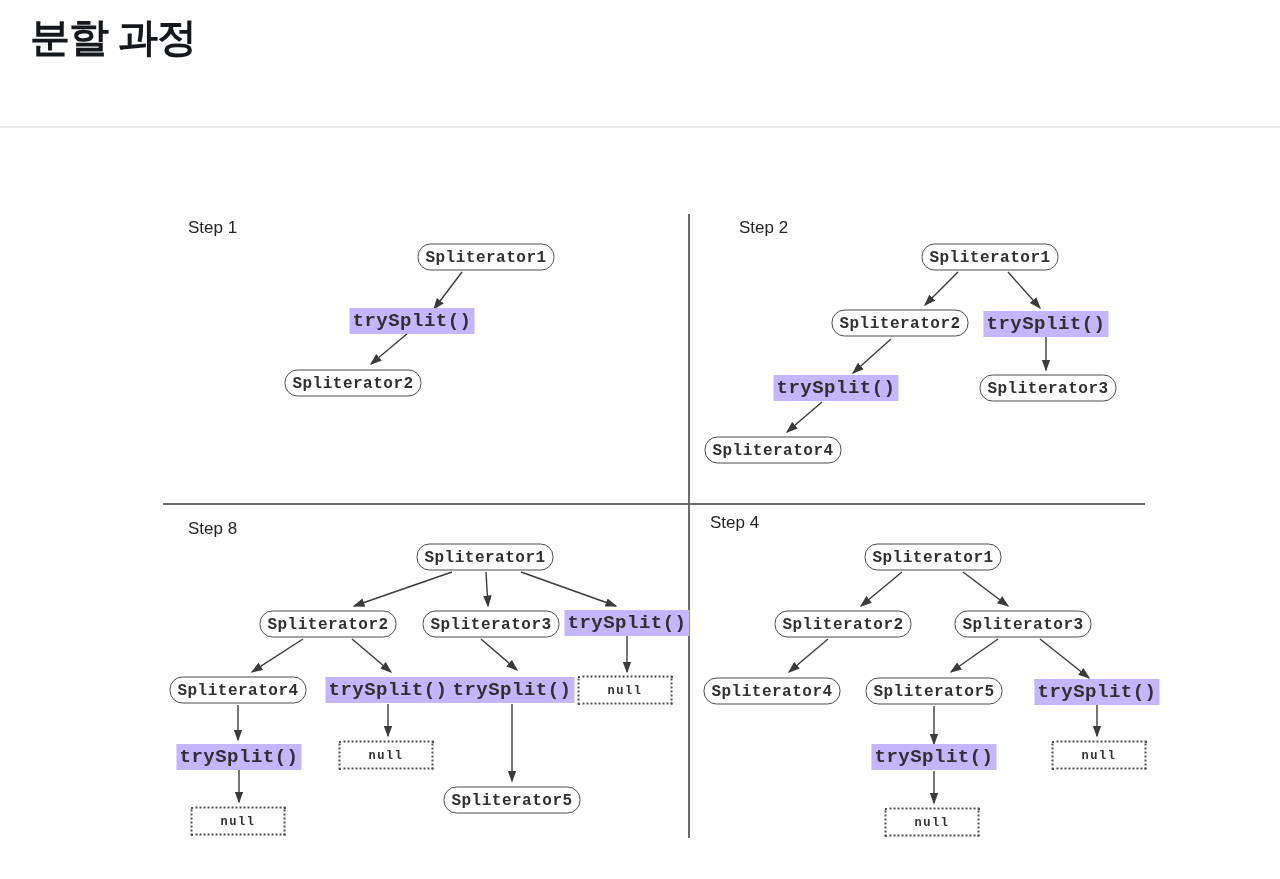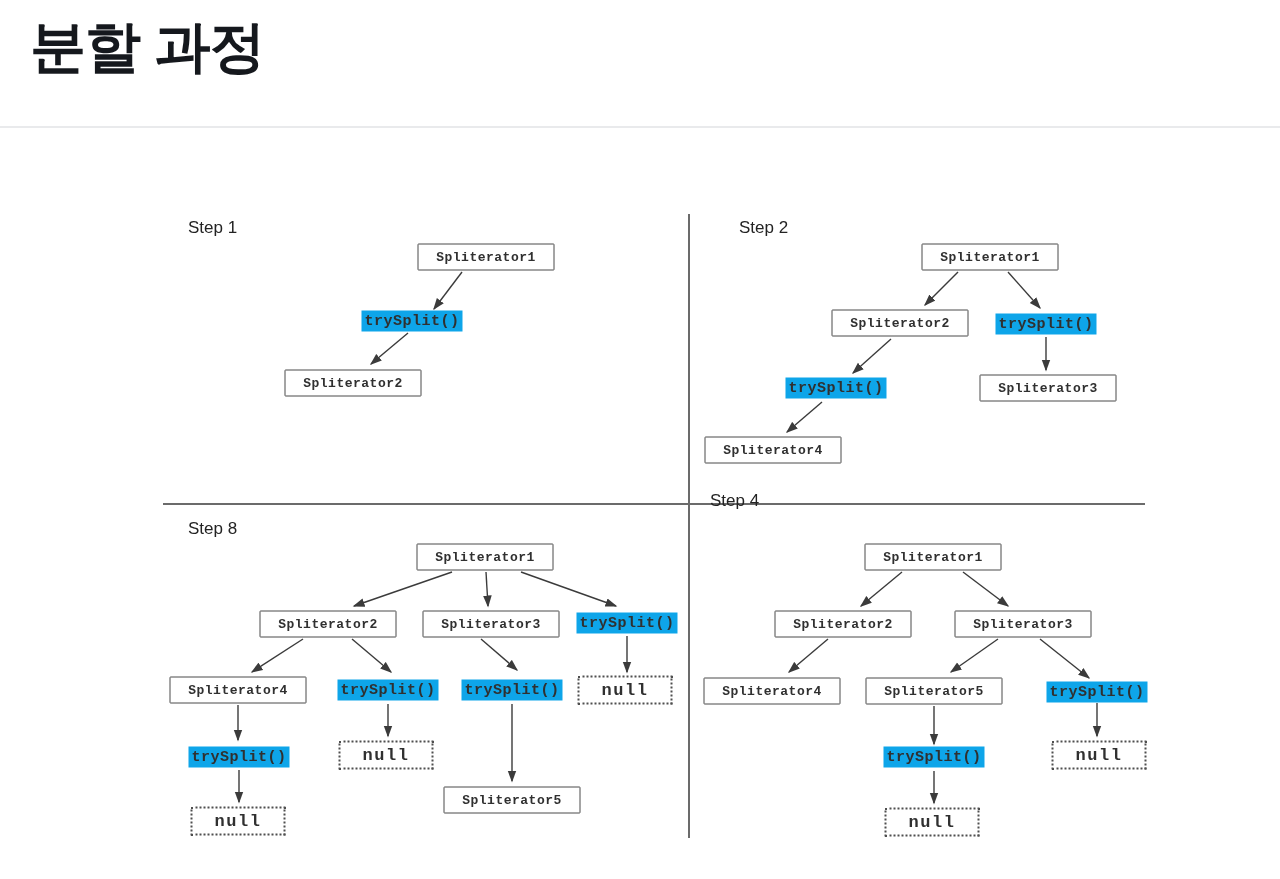--- a/index.html
+++ b/index.html
@@ -3,53 +3,53 @@
 <meta charset="utf-8">
 <style>
   * { margin:0; padding:0; box-sizing:border-box; }
   html,body { background:#ffffff; }
   body {
     width:1280px; height:879px; position:relative; overflow:hidden;
     font-family:"Liberation Sans", sans-serif;
   }
   .page-title {
     position:absolute; left:30px; top:10px;
-    font-size:56px; font-weight:800; letter-spacing:-1px; color:#15181d;
+    font-size:40px; font-weight:800; letter-spacing:-1px; color:#15181d;
   }
   .top-rule {
     position:absolute; left:0; top:126px; width:1280px; height:2px;
     background:#e9eaec;
   }
   #diagram { position:absolute; left:0; top:0; width:1280px; height:879px; }
   #arrow-layer { position:absolute; left:0; top:0; width:1280px; height:879px; }
   .divider { position:absolute; background:#6b6b6b; }
   .step-label {
     position:absolute; font-size:17px; font-weight:400; color:#232323;
     white-space:nowrap;
   }
   .node {
     position:absolute; transform:translate(-50%,-50%);
     font-family:"Liberation Mono", monospace; font-weight:700;
     color:#303030; white-space:nowrap; text-align:center;
   }
   .node.box {
     width:137px; height:27px; background:#ffffff;
-    border:1.5px solid #4a4a4a; border-radius:1px;
+    border:1.5px solid #4a4a4a; border-radius:13px;
     display:flex; align-items:center; justify-content:center;
-    font-size:13px; letter-spacing:0.5px;
+    font-size:16px; letter-spacing:0.5px;
   }
   .node.nullbox {
     width:95px; height:29px; background:#ffffff;
     border:2px dotted #4f4f4f;
     display:flex; align-items:center; justify-content:center;
-    font-size:17px; letter-spacing:1.5px;
+    font-size:12px; letter-spacing:1.5px;
   }
   .node.method {
-    font-size:15px; letter-spacing:0.5px;
-    padding:2px 3px; background:#0ea5e9;
+    font-size:19px; letter-spacing:0.5px;
+    padding:2px 3px; background:#c4b5fd;
   }
 </style>
 </head>
 <body>
 
 <h1 class="page-title">분할 과정</h1>
 <div class="top-rule"></div>
 
 <div id="diagram">
     <svg id="arrow-layer" viewBox="0 0 1280 879">
@@ -83,21 +83,21 @@
       <line x1="1040" y1="639" x2="1089" y2="678" stroke="#3b3b3b" stroke-width="1.4" marker-end="url(#ah)"></line>
       <line x1="934" y1="706" x2="934" y2="744" stroke="#3b3b3b" stroke-width="1.4" marker-end="url(#ah)"></line>
       <line x1="1097" y1="703" x2="1097" y2="736" stroke="#3b3b3b" stroke-width="1.4" marker-end="url(#ah)"></line>
       <line x1="934" y1="771" x2="934" y2="803" stroke="#3b3b3b" stroke-width="1.4" marker-end="url(#ah)"></line>
     </svg>
     <div class="divider" style="left: 688px; top: 214px; width: 1.5px; height: 624px;"></div>
     <div class="divider" style="left: 163px; top: 503px; width: 982px; height: 1.5px;"></div>
     <div class="step-label" style="left: 188px; top: 218px;">Step 1</div>
     <div class="step-label" style="left: 739px; top: 218px;">Step 2</div>
     <div class="step-label" style="left: 188px; top: 519px;">Step 8</div>
-    <div class="step-label" style="left: 710px; top: 491px;">Step 4</div>
+    <div class="step-label" style="left: 710px; top: 513px;">Step 4</div>
     <div class="node box" style="left: 486px; top: 257px;">Spliterator1</div>
     <div class="node method" style="left: 412px; top: 321px;">trySplit()</div>
     <div class="node box" style="left: 353px; top: 383px;">Spliterator2</div>
     <div class="node box" style="left: 990px; top: 257px;">Spliterator1</div>
     <div class="node box" style="left: 900px; top: 323px;">Spliterator2</div>
     <div class="node method" style="left: 1046px; top: 324px;">trySplit()</div>
     <div class="node box" style="left: 1048px; top: 388px;">Spliterator3</div>
     <div class="node method" style="left: 836px; top: 388px;">trySplit()</div>
     <div class="node box" style="left: 773px; top: 450px;">Spliterator4</div>
     <div class="node box" style="left: 485px; top: 557px;">Spliterator1</div>

